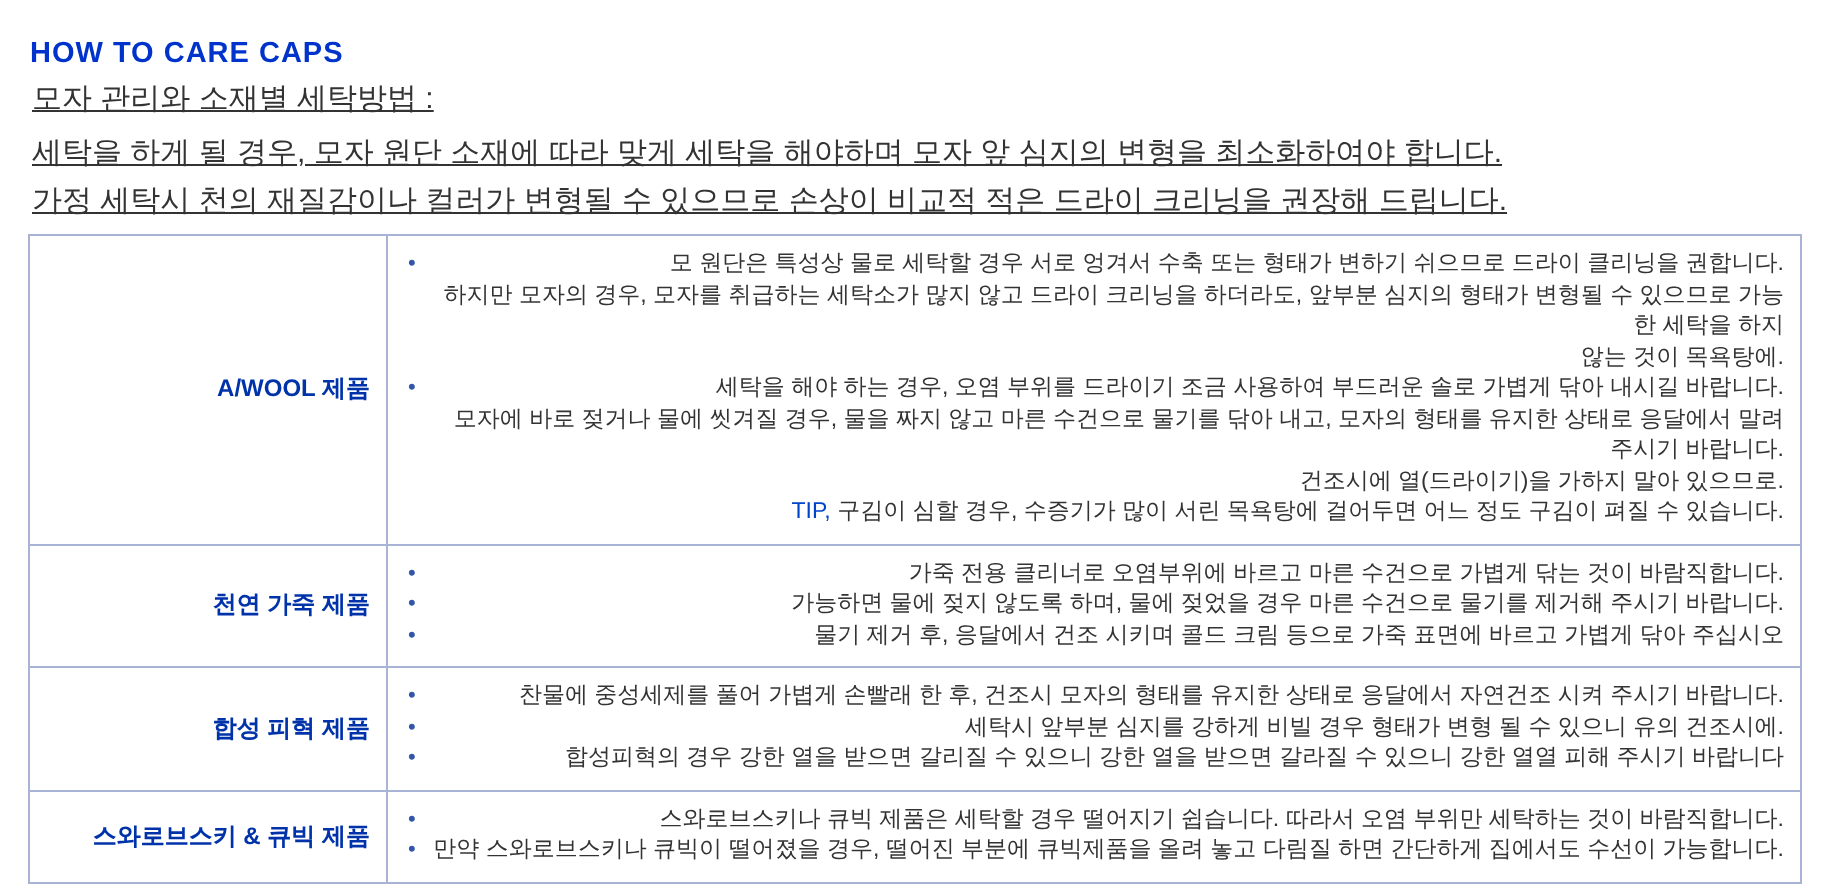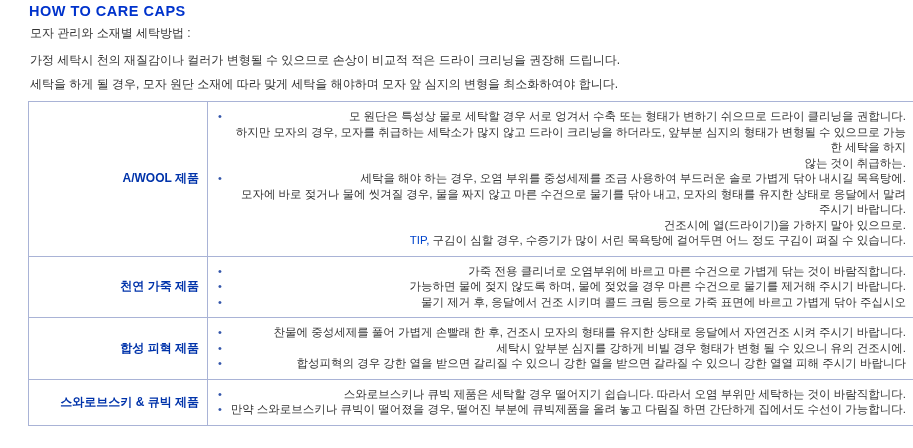--- a/index.html
+++ b/index.html
@@ -13,39 +13,39 @@
     font-family: "Liberation Sans", sans-serif;
     font-size: 12px;
     color: #333333;
     overflow: hidden;
   }
   .page {
     position: relative;
     width: 801px;
     height: 448px;
     box-sizing: border-box;
-    padding: 0 12px;
-    margin-left: 14px;
+    padding: 16px 12px;
   }
   .doc-title {
     color: #0033cc;
     font-weight: bold;
     font-size: 14.5px;
     letter-spacing: 0.5px;
     padding: 3px 0 6px 3px;
     line-height: 16px;
   }
   .intro {
     padding: 0 0 0 4px;
   }
   .intro p {
     margin: 0 0 9px 0;
-    font-size: 12px;
+    font-size: 15px;
     line-height: 15px;
     color: #333333;
+    text-decoration: underline;
   }
   .intro p.first {
     margin-top: 1px;
     margin-bottom: 12px;
   }
   .care-table {
     width: 887px;
     margin: 8px 0 0 2px;
     border-collapse: collapse;
     border: 1px solid #a9b3d6;
@@ -101,35 +101,35 @@
 </style>
 </head>
 <body>
 
 <div class="page">
 
   <div class="doc-title">HOW TO CARE CAPS</div>
 
   <div class="intro">
     <p class="first">모자 관리와 소재별 세탁방법 :</p>
+    <p>세탁을 하게 될 경우, 모자 원단 소재에 따라 맞게 세탁을 해야하며 모자 앞 심지의 변형을 최소화하여야 합니다.</p>
     <p>가정 세탁시 천의 재질감이나 컬러가 변형될 수 있으므로 손상이 비교적 적은 드라이 크리닝을 권장해 드립니다.</p>
-    <p>세탁을 하게 될 경우, 모자 원단 소재에 따라 맞게 세탁을 해야하며 모자 앞 심지의 변형을 최소화하여야 합니다.</p>
   </div>
 
   <table class="care-table">
     <tbody>
 
       <tr>
         <td class="cat">A/WOOL 제품</td>
         <td class="desc">
           <ul class="lines">
             <li class="bullet">모 원단은 특성상 물로 세탁할 경우 서로 엉겨서 수축 또는 형태가 변하기 쉬으므로 드라이 클리닝을 권합니다.</li>
             <li class="cont">하지만 모자의 경우, 모자를 취급하는 세탁소가 많지 않고 드라이 크리닝을 하더라도, 앞부분 심지의 형태가 변형될 수 있으므로 가능한 세탁을 하지</li>
-            <li class="cont">않는 것이 취급하는.</li>
-            <li class="bullet">세탁을 해야 하는 경우, 오염 부위를 중성세제를 조금 사용하여 부드러운 솔로 가볍게 닦아 내시길 목욕탕에.</li>
+            <li class="cont">않는 것이 목욕탕에.</li>
+            <li class="bullet">세탁을 해야 하는 경우, 오염 부위를 드라이기 조금 사용하여 부드러운 솔로 가볍게 닦아 내시길 바랍니다.</li>
             <li class="cont">모자에 바로 젖거나 물에 씻겨질 경우, 물을 짜지 않고 마른 수건으로 물기를 닦아 내고, 모자의 형태를 유지한 상태로 응달에서 말려 주시기 바랍니다.</li>
             <li class="cont">건조시에 열(드라이기)을 가하지 말아 있으므로.</li>
             <li class="tip"><span class="tip-label">TIP,</span> <span>구김이 심할 경우, 수증기가 많이 서린 목욕탕에 걸어두면 어느 정도 구김이 펴질 수 있습니다.</span></li>
           </ul>
         </td>
       </tr>
 
       <tr>
         <td class="cat">천연 가죽 제품</td>
         <td class="desc">

